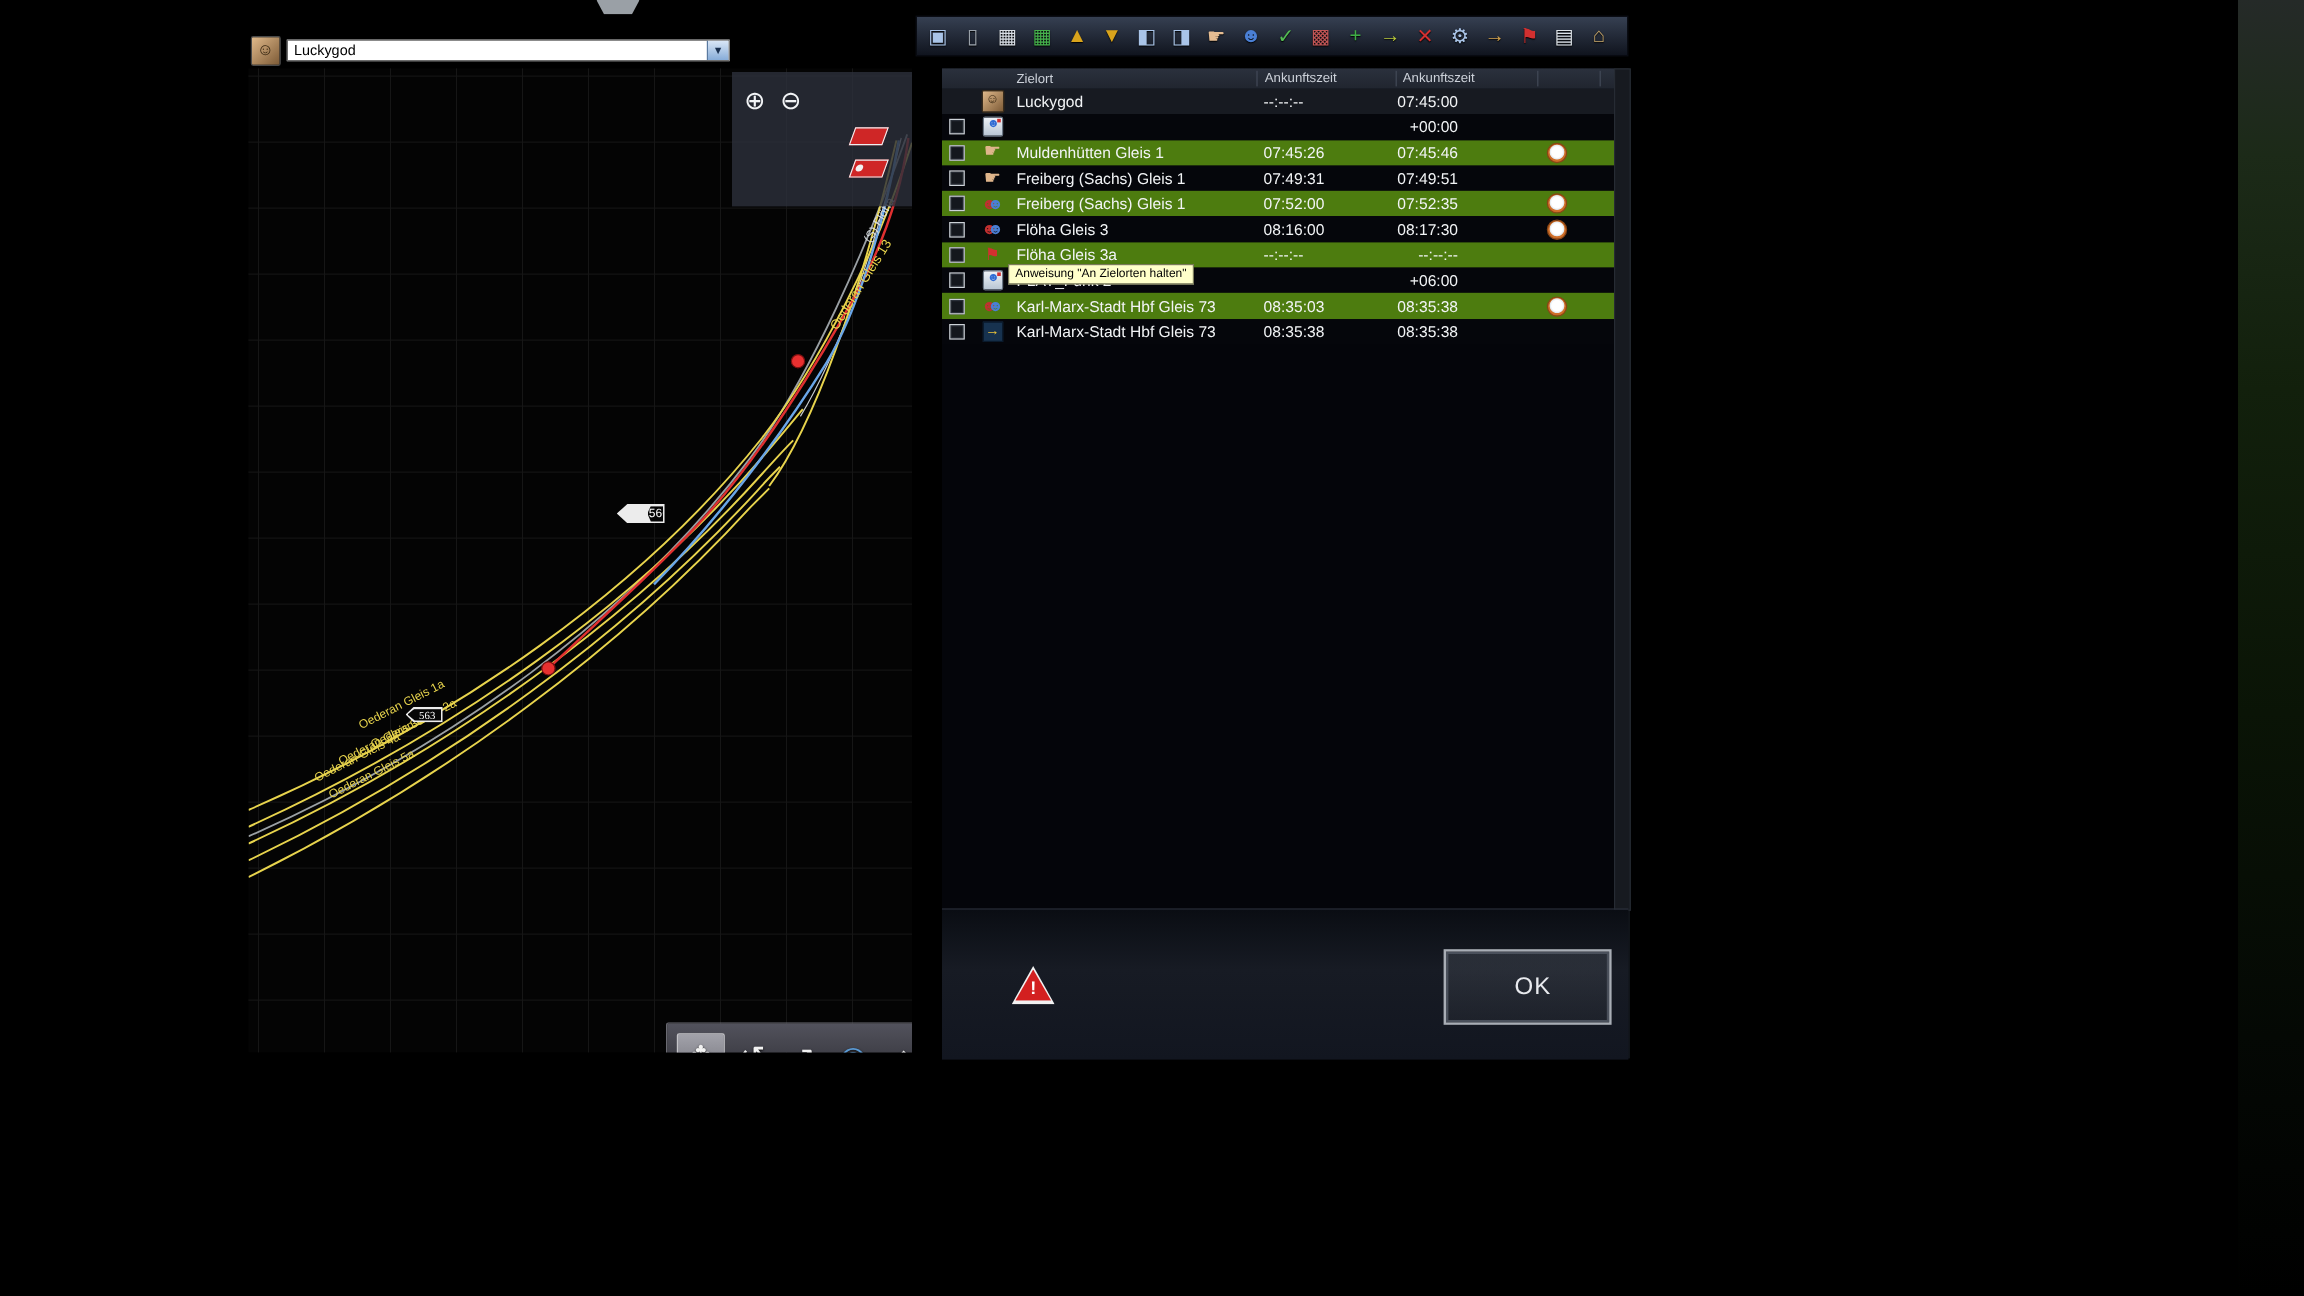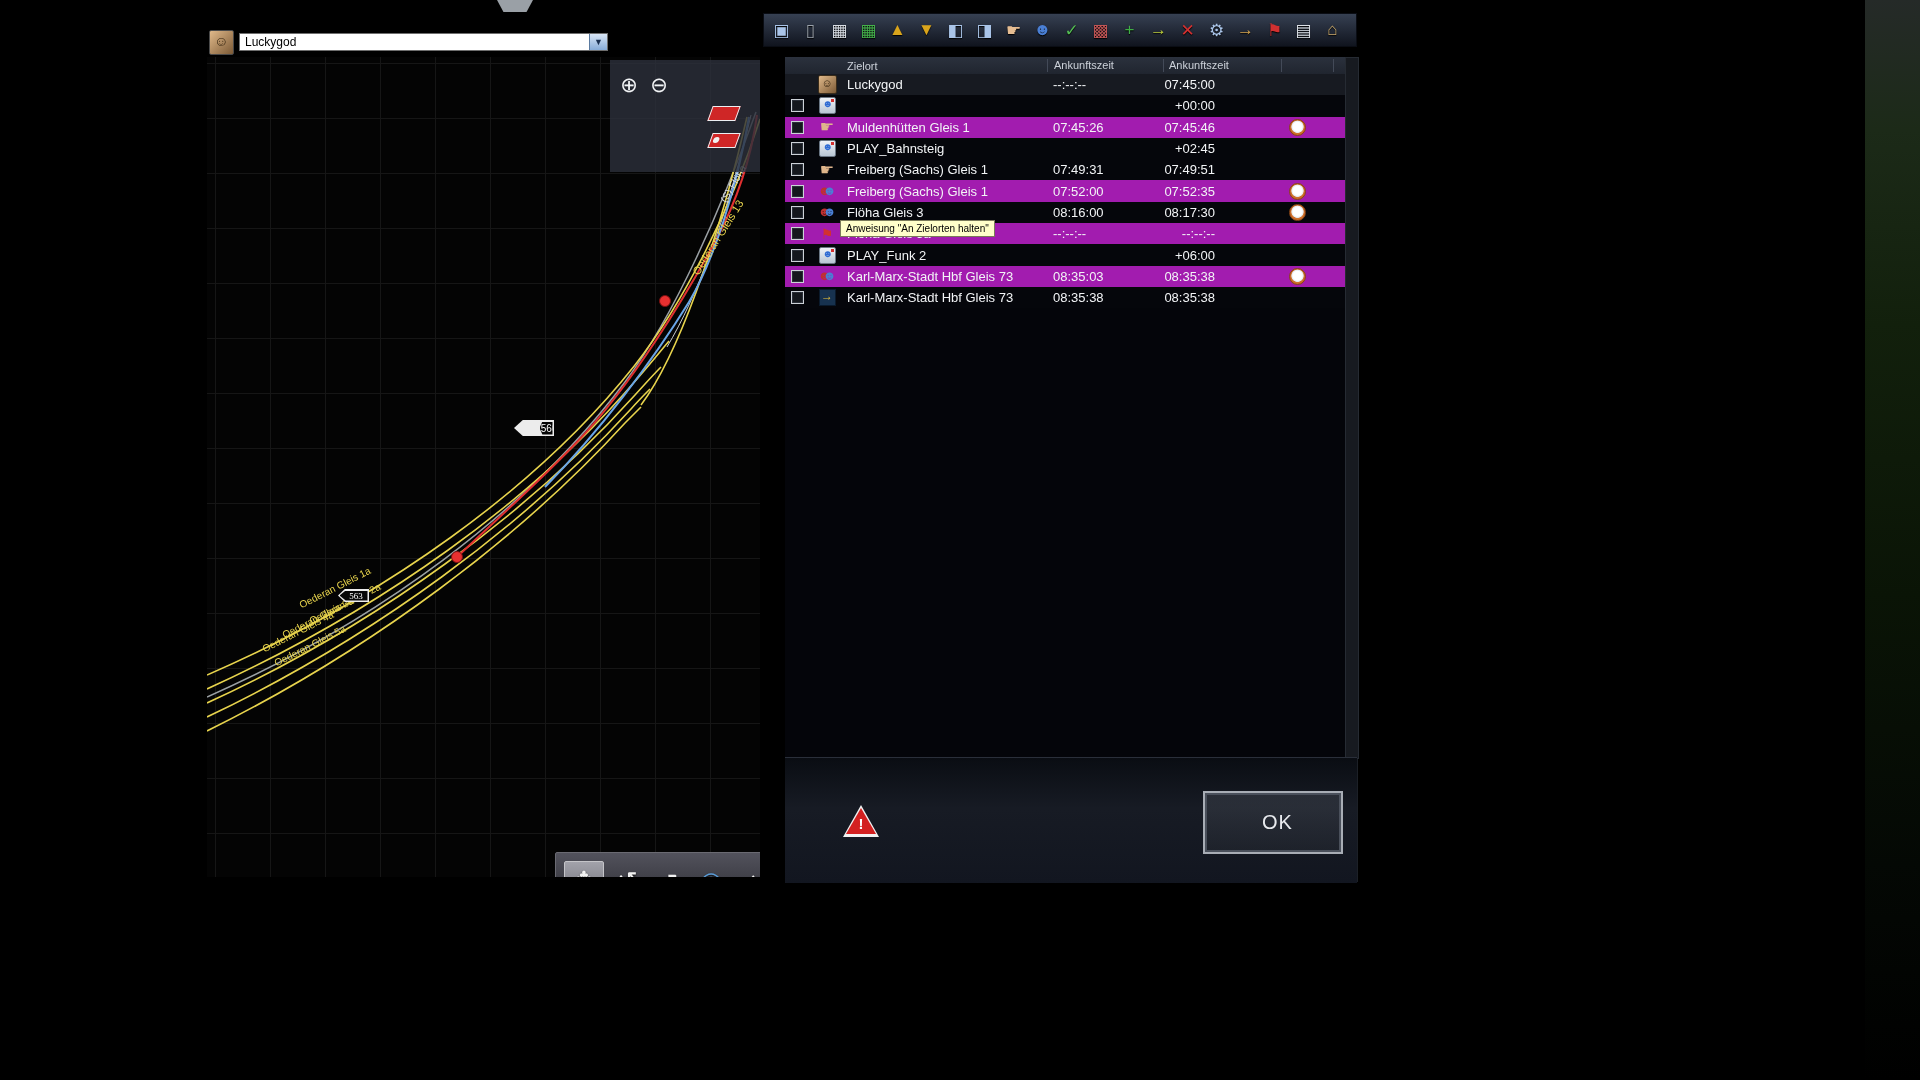--- a/index.html
+++ b/index.html
@@ -67,21 +67,21 @@
         cursor:pointer;text-shadow:0 1px 1px #000;}
 
   
   .panel{position:absolute;left:785px;top:57px;width:572px;height:825px;background:#04050a;border-right:1px solid #1c2027;}
   .thead{display:grid;grid-template-columns:24px 36px 202px 116px 118px 52px 1fr;height:17px;align-items:center;
     background:linear-gradient(#2b313d,#20252f);color:#ccd1d9;font-size:11px;}
   .h-arr,.h-dep,.h-s,.h-rest{border-left:1px solid #434a58;height:13px;line-height:13px;}
   .h-dest{padding-left:2px;} .h-arr{padding-left:6px;} .h-dep{padding-left:5px;}
   .rows{position:absolute;left:0;top:17px;width:100%;}
   .trow{display:grid;grid-template-columns:24px 36px 202px 116px 118px 52px 1fr;height:21.3px;align-items:center;
-        font-size:13px;color:#f2f4f6;background:#a21caf;cursor:default;}
+        font-size:13px;color:#f2f4f6;background:#4d7c0f;cursor:default;}
   .trow.alt{background:#05060b;}
   .trow.first{background:#171a21;}
   .cbcell{display:flex;justify-content:center;}
   .cb{width:11px;height:11px;border:1px solid #ccd1d7;background:#14171d;box-shadow:inset 0 0 0 1px #2a2f38;cursor:pointer;}
   .icell{display:flex;justify-content:center;align-items:center;}
   .dcell{padding-left:2px;white-space:nowrap;overflow:hidden;}
   .acell{padding-left:6px;}
   .pcellw{display:block;}
   .pcell{display:inline-block;width:52px;text-align:right;}
   .tcell{padding-left:8px;display:flex;align-items:center;}
@@ -254,32 +254,20 @@
           <span class="pcellw"><span class="pcell">07:45:46</span></span>
           <span class="tcell">
             <span class="timer"></span>
           </span>
         </div>
         <div class="trow alt">
           <span class="cbcell">
             <span class="cb"></span>
           </span>
           <span class="icell">
-            <span class="ri ri-note"></span>
-          </span>
-          <span class="dcell">PLAY_Bahnsteig</span>
-          <span class="acell"></span>
-          <span class="pcellw"><span class="pcell">+02:45</span></span>
-          <span class="tcell"></span>
-        </div>
-        <div class="trow alt">
-          <span class="cbcell">
-            <span class="cb"></span>
-          </span>
-          <span class="icell">
             <span class="ri ri-hand"></span>
           </span>
           <span class="dcell">Freiberg (Sachs) Gleis 1</span>
           <span class="acell">07:49:31</span>
           <span class="pcellw"><span class="pcell">07:49:51</span></span>
           <span class="tcell"></span>
         </div>
         <div class="trow">
           <span class="cbcell">
             <span class="cb"></span>

